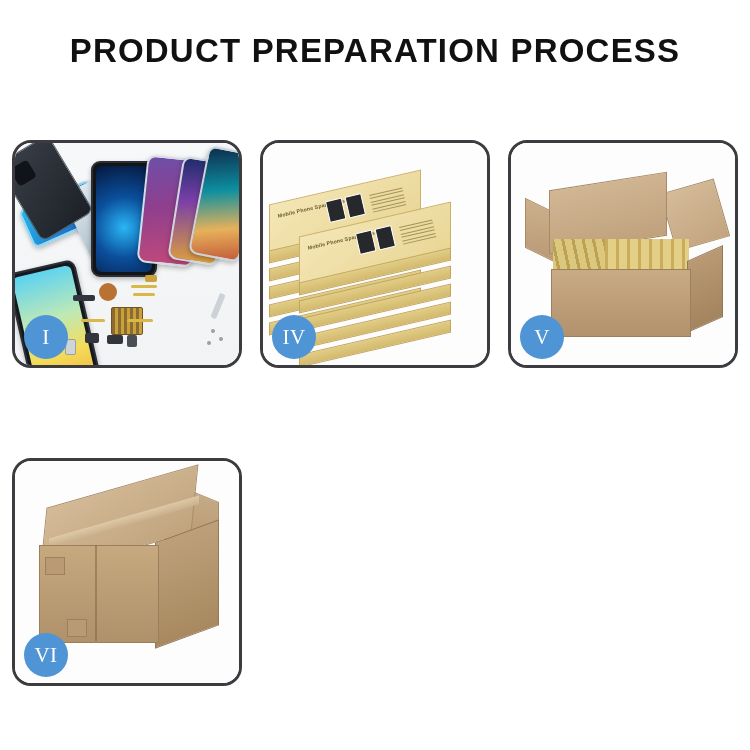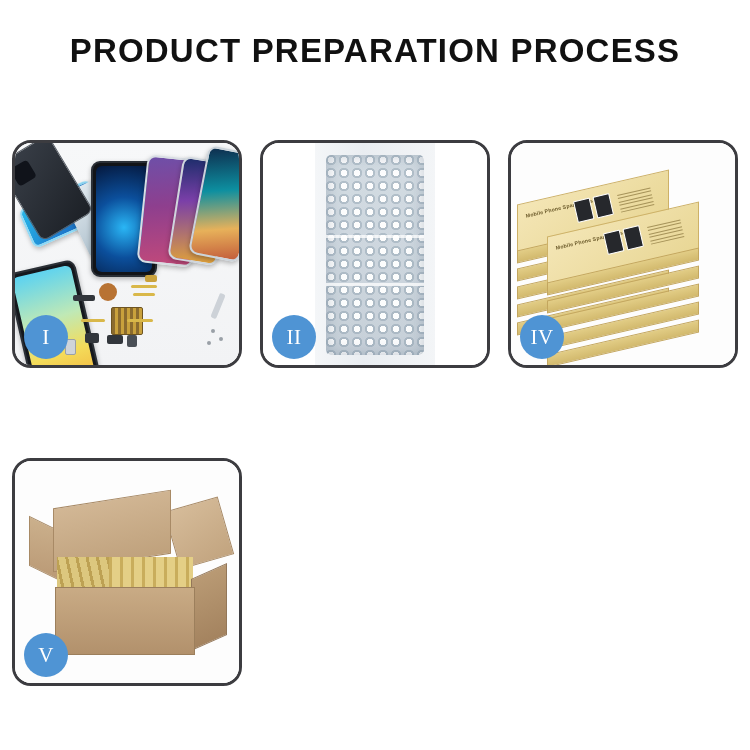--- a/index.html
+++ b/index.html
@@ -214,29 +214,20 @@
         <div class="prt" style="left:50px;top:196px;width:9px;height:14px;background:#cfd4d9;border:1px solid #9aa0a7;"></div>
         <div class="prt gold" style="left:130px;top:132px;width:12px;height:7px;"></div>
         <div class="screw" style="left:196px;top:186px;"></div>
         <div class="screw" style="left:204px;top:194px;"></div>
         <div class="screw" style="left:192px;top:198px;"></div>
         <div class="prt" style="left:200px;top:150px;width:6px;height:26px;background:#cdd2d8;transform:rotate(22deg);"></div>
       </div>
       <div class="badge">I</div>
     </div>
 
-    <div class="panel">
-      <div class="scene p2">
-        <div class="bw-sleeve"></div>
-        <div class="bw"></div>
-        <div class="bw-seam" style="top:92px;"></div>
-        <div class="bw-seam" style="top:140px;"></div>
-      </div>
-      <div class="badge">II</div>
-    </div>
 
 
     <div class="panel">
       <div class="scene p4">
         <div class="stack">
 
           <div class="kb-lidtop" style="left:0px;top:26px;"></div>
           <div class="kb-label" style="left:8px;top:44px;">Mobile Phone Spare Parts</div>
           <div class="kb-imgs" style="left:58px;top:36px;">
             <div class="kb-img"></div>
@@ -288,15 +279,28 @@
         <div class="c5-inner">
           <div class="c5-rods"></div>
           <div class="c5-rods2"></div>
         </div>
         <div class="c5-sideR"></div>
         <div class="c5-front"></div>
       </div>
       <div class="badge">V</div>
     </div>
 
+    <div class="panel">
+      <div class="scene p6">
+        <div class="c6-topR"></div>
+        <div class="c6-top"></div>
+        <div class="c6-tape"></div>
+        <div class="c6-side"></div>
+        <div class="c6-front"></div>
+        <div class="c6-seam"></div>
+        <div class="c6-nub" style="left:30px;top:96px;"></div>
+        <div class="c6-nub" style="left:52px;top:158px;"></div>
+      </div>
+      <div class="badge">VI</div>
+    </div>
 
   </div>
 </div>
 
 </body></html>

